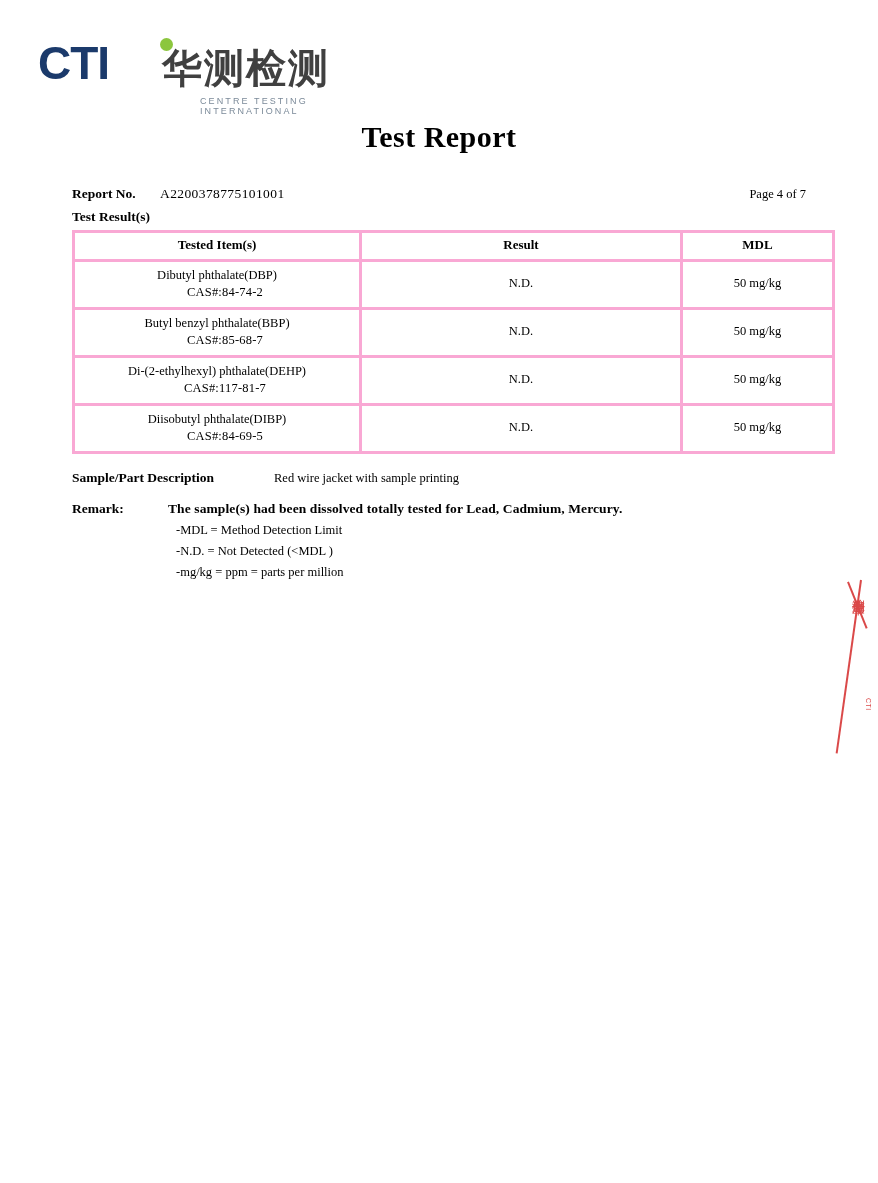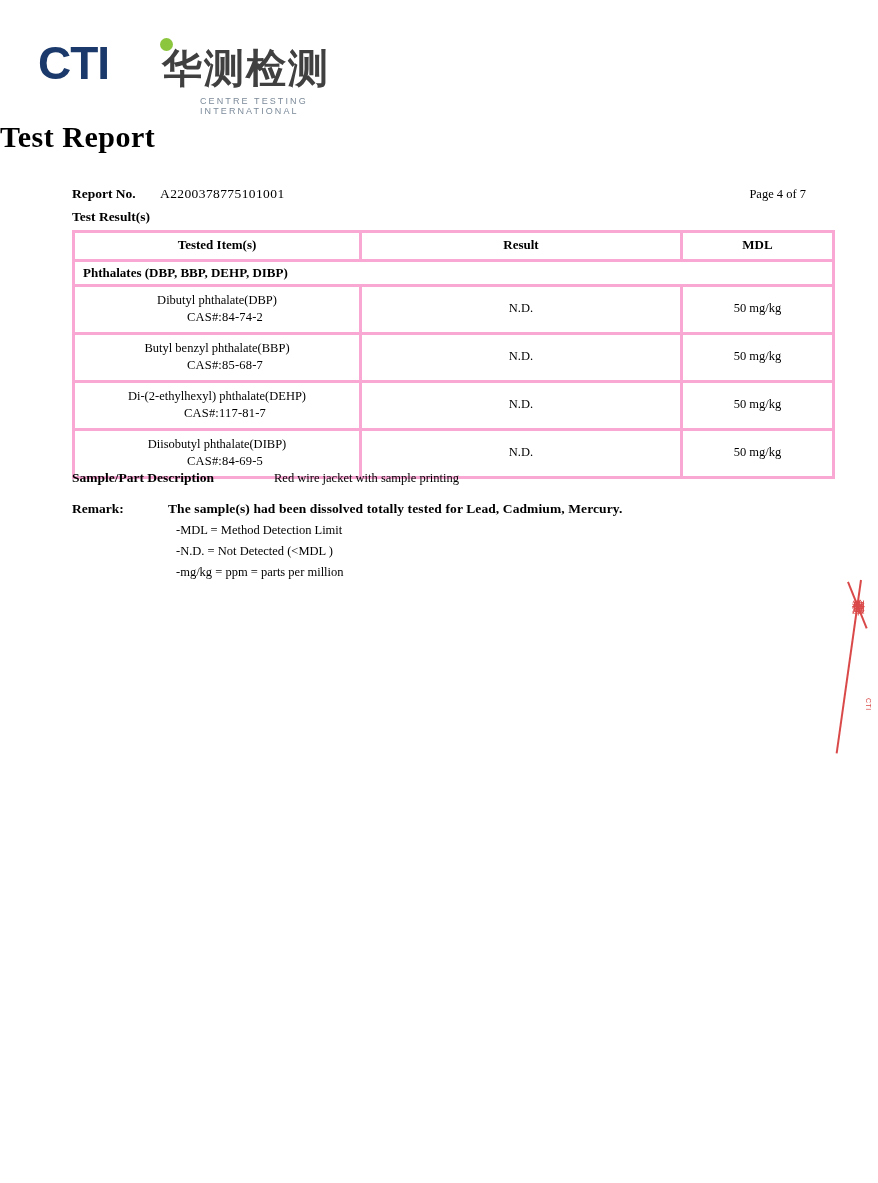--- a/index.html
+++ b/index.html
@@ -65,20 +65,21 @@
     color: #7b8a99;
     margin-left: 36px;
   }
 
   
   .report-title {
     position: absolute;
     left: 0;
     top: 120px;
     width: 878px;
+    text-align: center;
     font-size: 30px;
     font-weight: bold;
     font-family: "Liberation Serif", serif;
     letter-spacing: 0.5px;
   }
 
   
   .meta-row {
     position: absolute;
     left: 72px;
@@ -292,23 +293,20 @@
 <table class="results-table">
   <thead>
     <tr>
       <th class="col-item">Tested Item(s)</th>
       <th class="col-result">Result</th>
       <th class="col-mdl">MDL</th>
     </tr>
   </thead>
   <tbody>
     <tr>
-      <td class="group-cell" colspan="3">Phthalates (DBP, BBP, DEHP, DIBP)</td>
-    </tr>
-    <tr>
       <td class="item-cell">
         <span>Dibutyl phthalate(DBP)</span>
         <span class="cas">CAS#:84-74-2</span>
       </td>
       <td class="result-cell">N.D.</td>
       <td class="mdl-cell">50 mg/kg</td>
     </tr>
     <tr>
       <td class="item-cell">
         <span>Butyl benzyl phthalate(BBP)</span>

